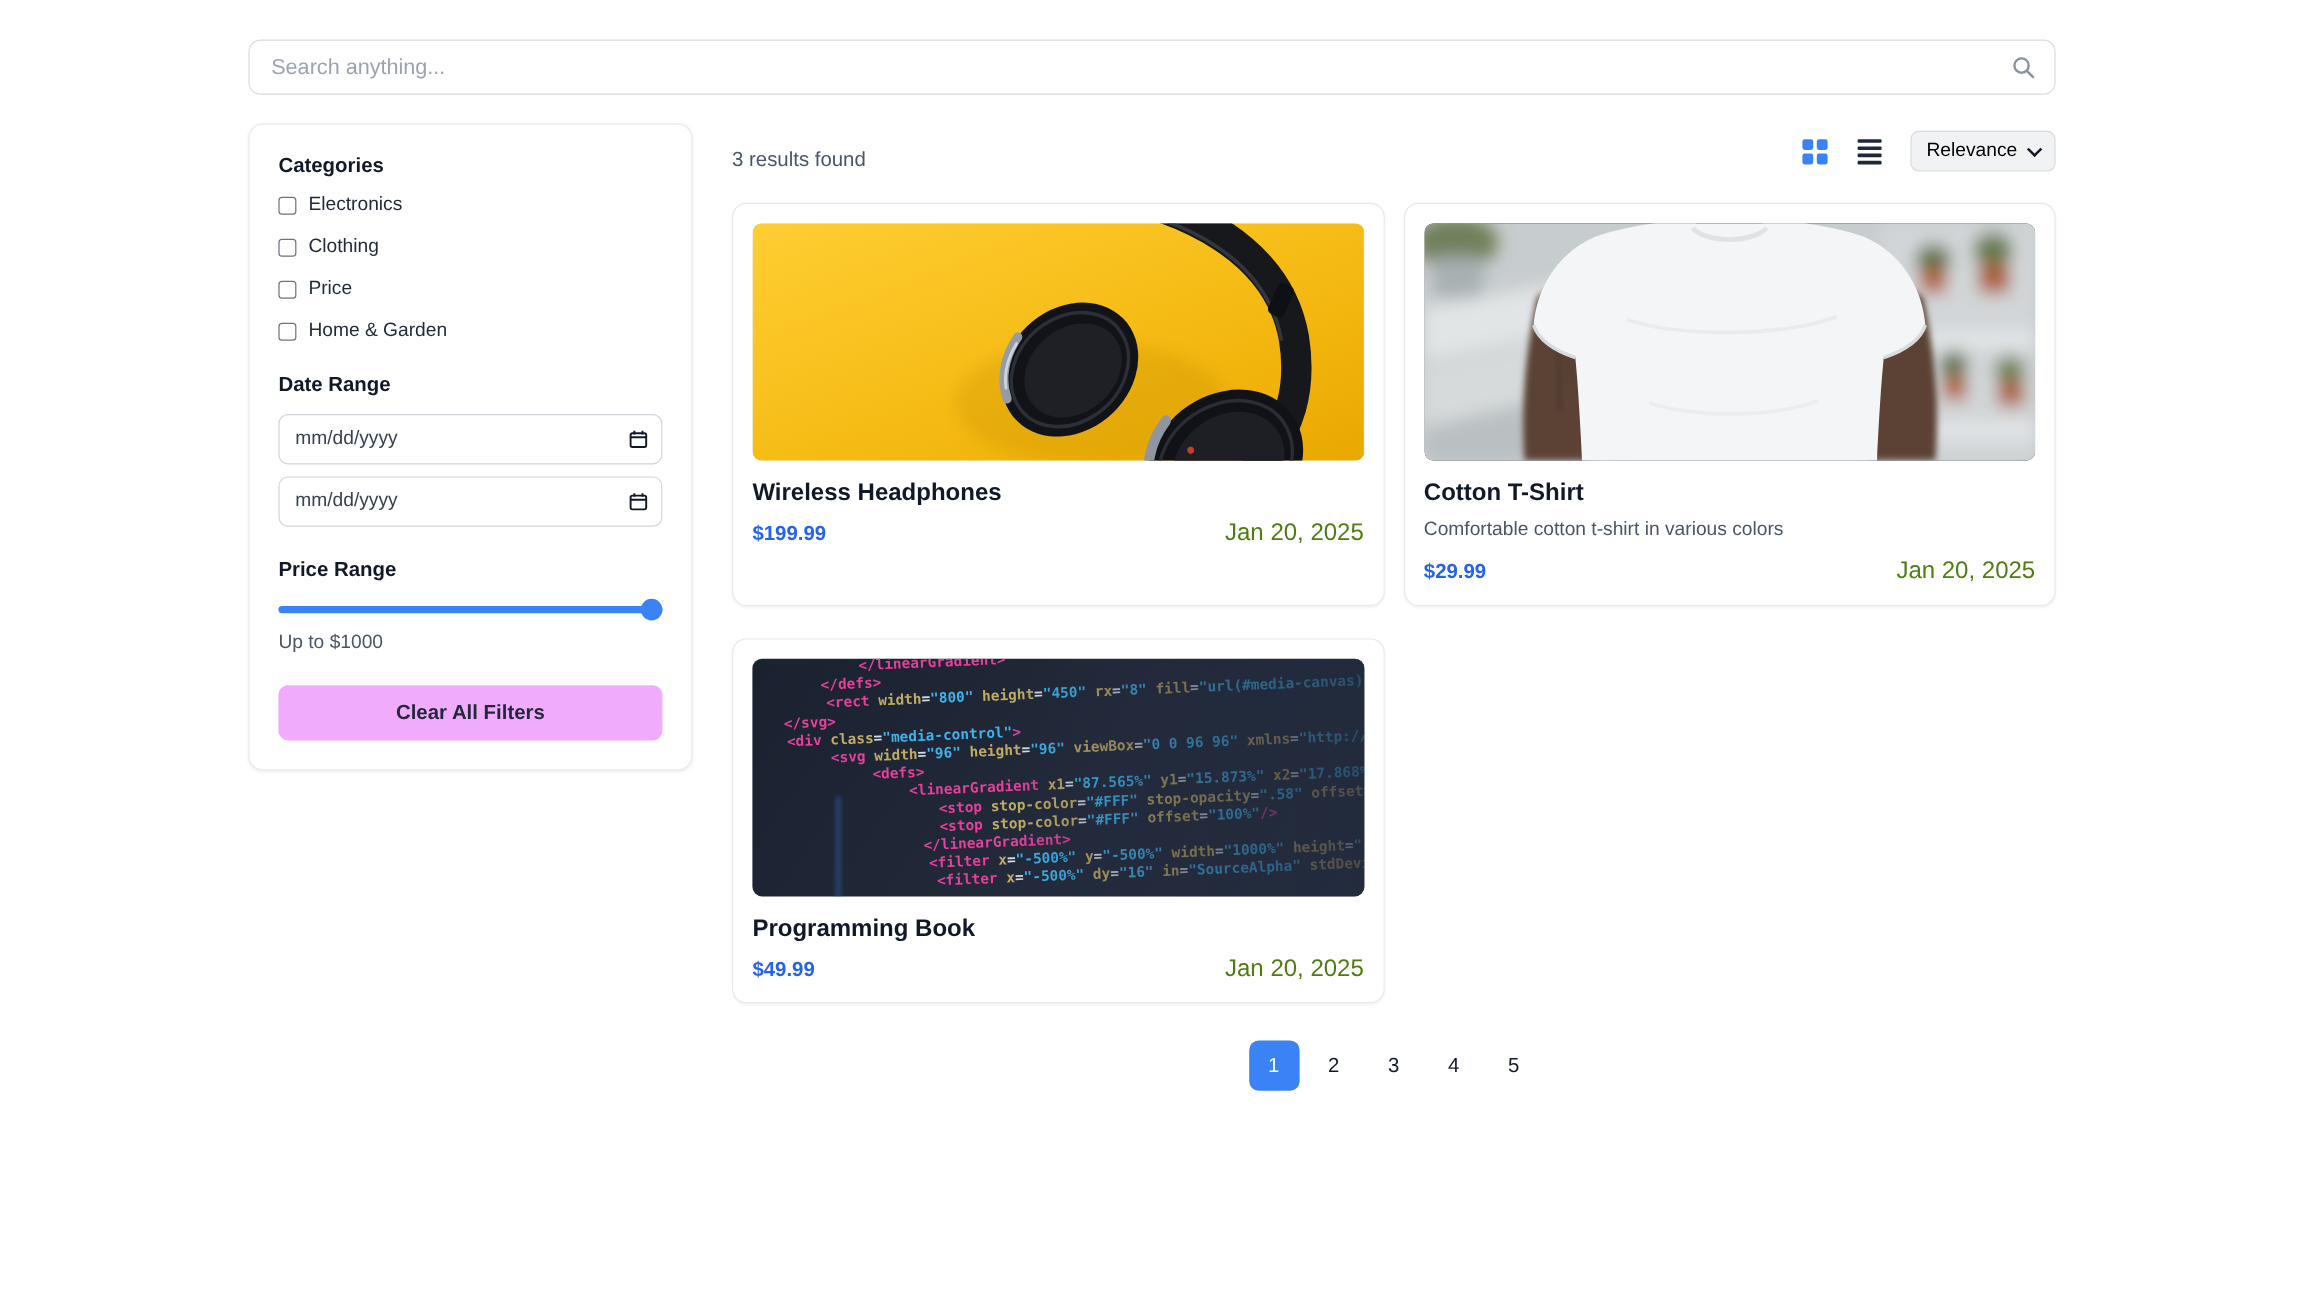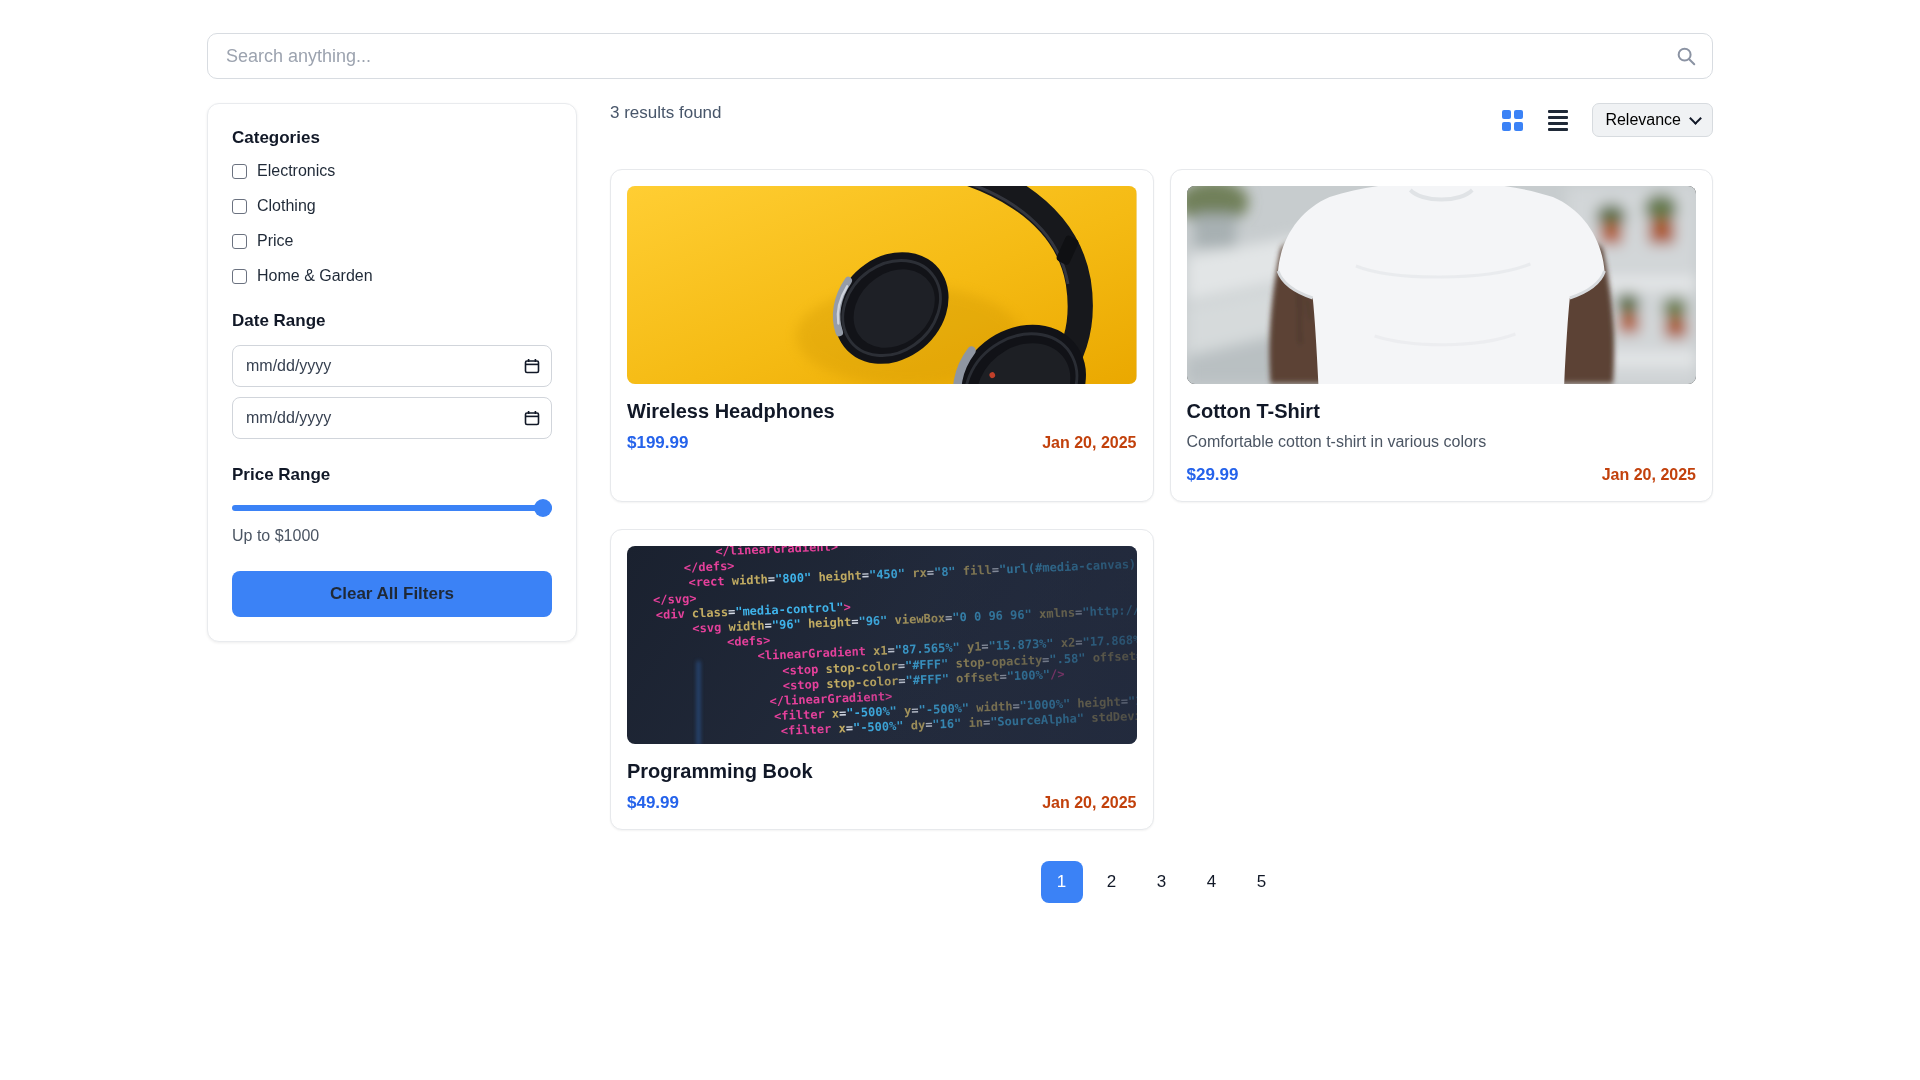--- a/index.html
+++ b/index.html
@@ -29,25 +29,25 @@
   .section-gap{margin-top:26px;}
   .date-field{position:relative;margin-bottom:10px;}
   .date-field input{width:100%;height:42px;border:1px solid #d1d5db;border-radius:8px;
     padding:0 40px 0 13px;font-size:16px;font-family:inherit;color:#111827;outline:none;}
   .date-field input::placeholder{color:#374151;}
   .cal-icon{position:absolute;right:12px;top:13px;width:16px;height:16px;}
   .slider{position:relative;height:18px;margin:4px 0 10px 0;cursor:pointer;}
   .slider .track{position:absolute;left:0;right:0;top:6px;height:6px;border-radius:3px;background:var(--accent);}
   .slider .thumb{position:absolute;right:0;top:0;width:18px;height:18px;border-radius:50%;background:var(--accent);}
   .price-label{font-size:16px;color:#4b5563;}
-  .clear-btn{display:block;width:100%;height:46px;margin-top:26px;background:#3b82f6;border:none;
+  .clear-btn{display:block;width:100%;height:46px;margin-top:26px;background:#f0abfc;border:none;
     border-radius:8px;font-size:17px;font-weight:700;color:#1f2937;cursor:pointer;font-family:inherit;}
   
   .main{flex:1;min-width:0;}
-  .results-header{display:flex;align-items:flex-start;justify-content:space-between;height:40px;margin-bottom:26px;}
+  .results-header{display:flex;align-items:flex-end;justify-content:space-between;height:40px;margin-bottom:26px;}
   .results-count{font-size:17px;color:#48566a;}
   .header-right{display:flex;align-items:center;gap:22px;}
   .view-btn{background:none;border:none;cursor:pointer;width:24px;height:24px;display:flex;
     align-items:center;justify-content:center;padding:0;}
   .grid-icon{display:grid;grid-template-columns:9px 9px;grid-template-rows:9px 9px;gap:3px;}
   .grid-icon span{background:var(--accent);border-radius:2px;}
   .list-icon{display:flex;flex-direction:column;gap:3px;width:20px;}
   .list-icon span{height:3px;background:#1f2937;border-radius:1px;}
   .sort-select{display:flex;align-items:center;gap:10px;height:34px;padding:0 12px;background:#f0f2f4;
     border:1px solid #d7dbdf;border-radius:7px;font-size:16px;color:#000000;cursor:pointer;}
@@ -56,21 +56,21 @@
   
   .cards{display:grid;grid-template-columns:1fr 1fr;gap:27px 16px;margin-bottom:31px;}
   .card{background:#fff;border:1px solid #e7e9ec;border-radius:12px;box-shadow:0 1px 2px rgba(0,0,0,.05);
     padding:16px;cursor:pointer;}
   .card-img{height:198px;border-radius:8px;overflow:hidden;position:relative;margin-bottom:16px;background:#eee;}
   .card-img svg{display:block;width:100%;height:100%;}
   .card h4{font-size:20px;font-weight:700;margin-bottom:10px;}
   .card .desc{font-size:16px;color:#4b5563;margin-bottom:14px;}
   .card-footer{display:flex;align-items:center;justify-content:space-between;}
   .price{font-size:17px;font-weight:700;color:var(--price);}
-  .date{font-size:16px;color:#c2410c;font-weight:bold;}
+  .date{font-size:20px;color:#4d7c0f;}
   
   .code-img{height:198px;border-radius:8px;overflow:hidden;position:relative;
     background:linear-gradient(125deg,#1a212f 0%,#222a3b 55%,#262e40 100%);}
   .code-inner{position:absolute;left:4px;top:2px;width:760px;transform:rotate(-2.4deg);transform-origin:0 0;
     font-family:"DejaVu Sans Mono","Liberation Mono",monospace;font-size:12px;line-height:15.2px;
     font-weight:bold;white-space:nowrap;color:#d7dde8;}
   .code-line{white-space:nowrap;}
   .tg{color:#e5409b;} .at{color:#c2ac62;} .vl{color:#3fb3ea;}
   .code-bar{position:absolute;left:70px;top:115px;width:3px;height:85px;background:#2e5ea0;filter:blur(2px);opacity:.8;}
   .code-fade{position:absolute;inset:0;background:linear-gradient(90deg,rgba(27,33,49,0) 42%,

